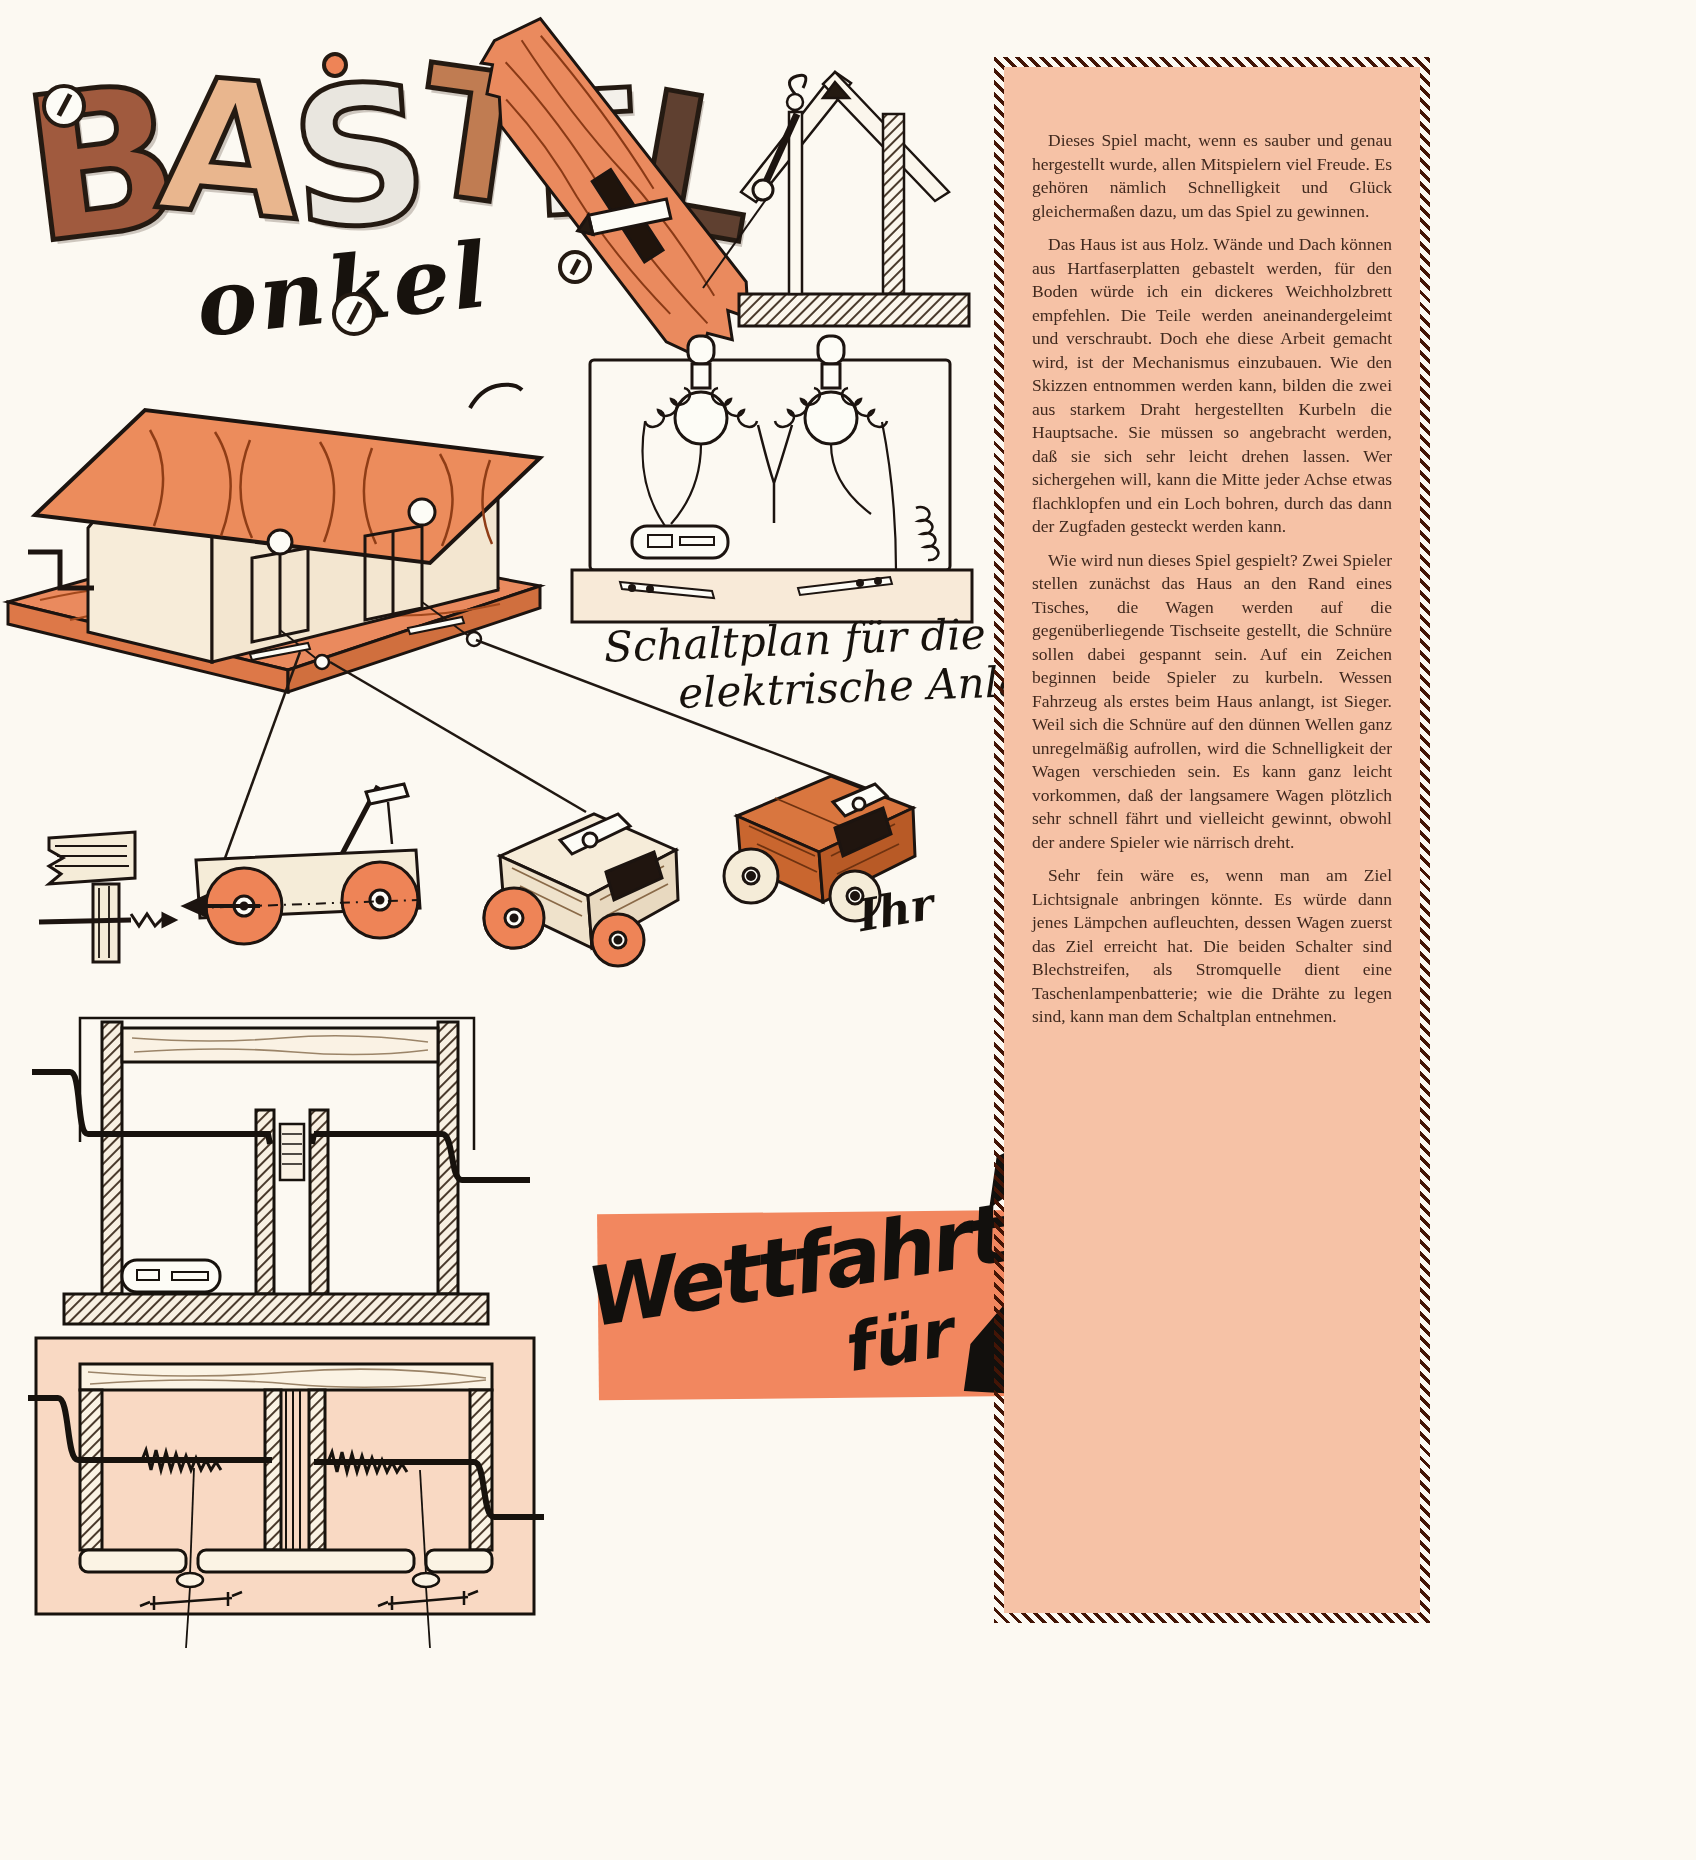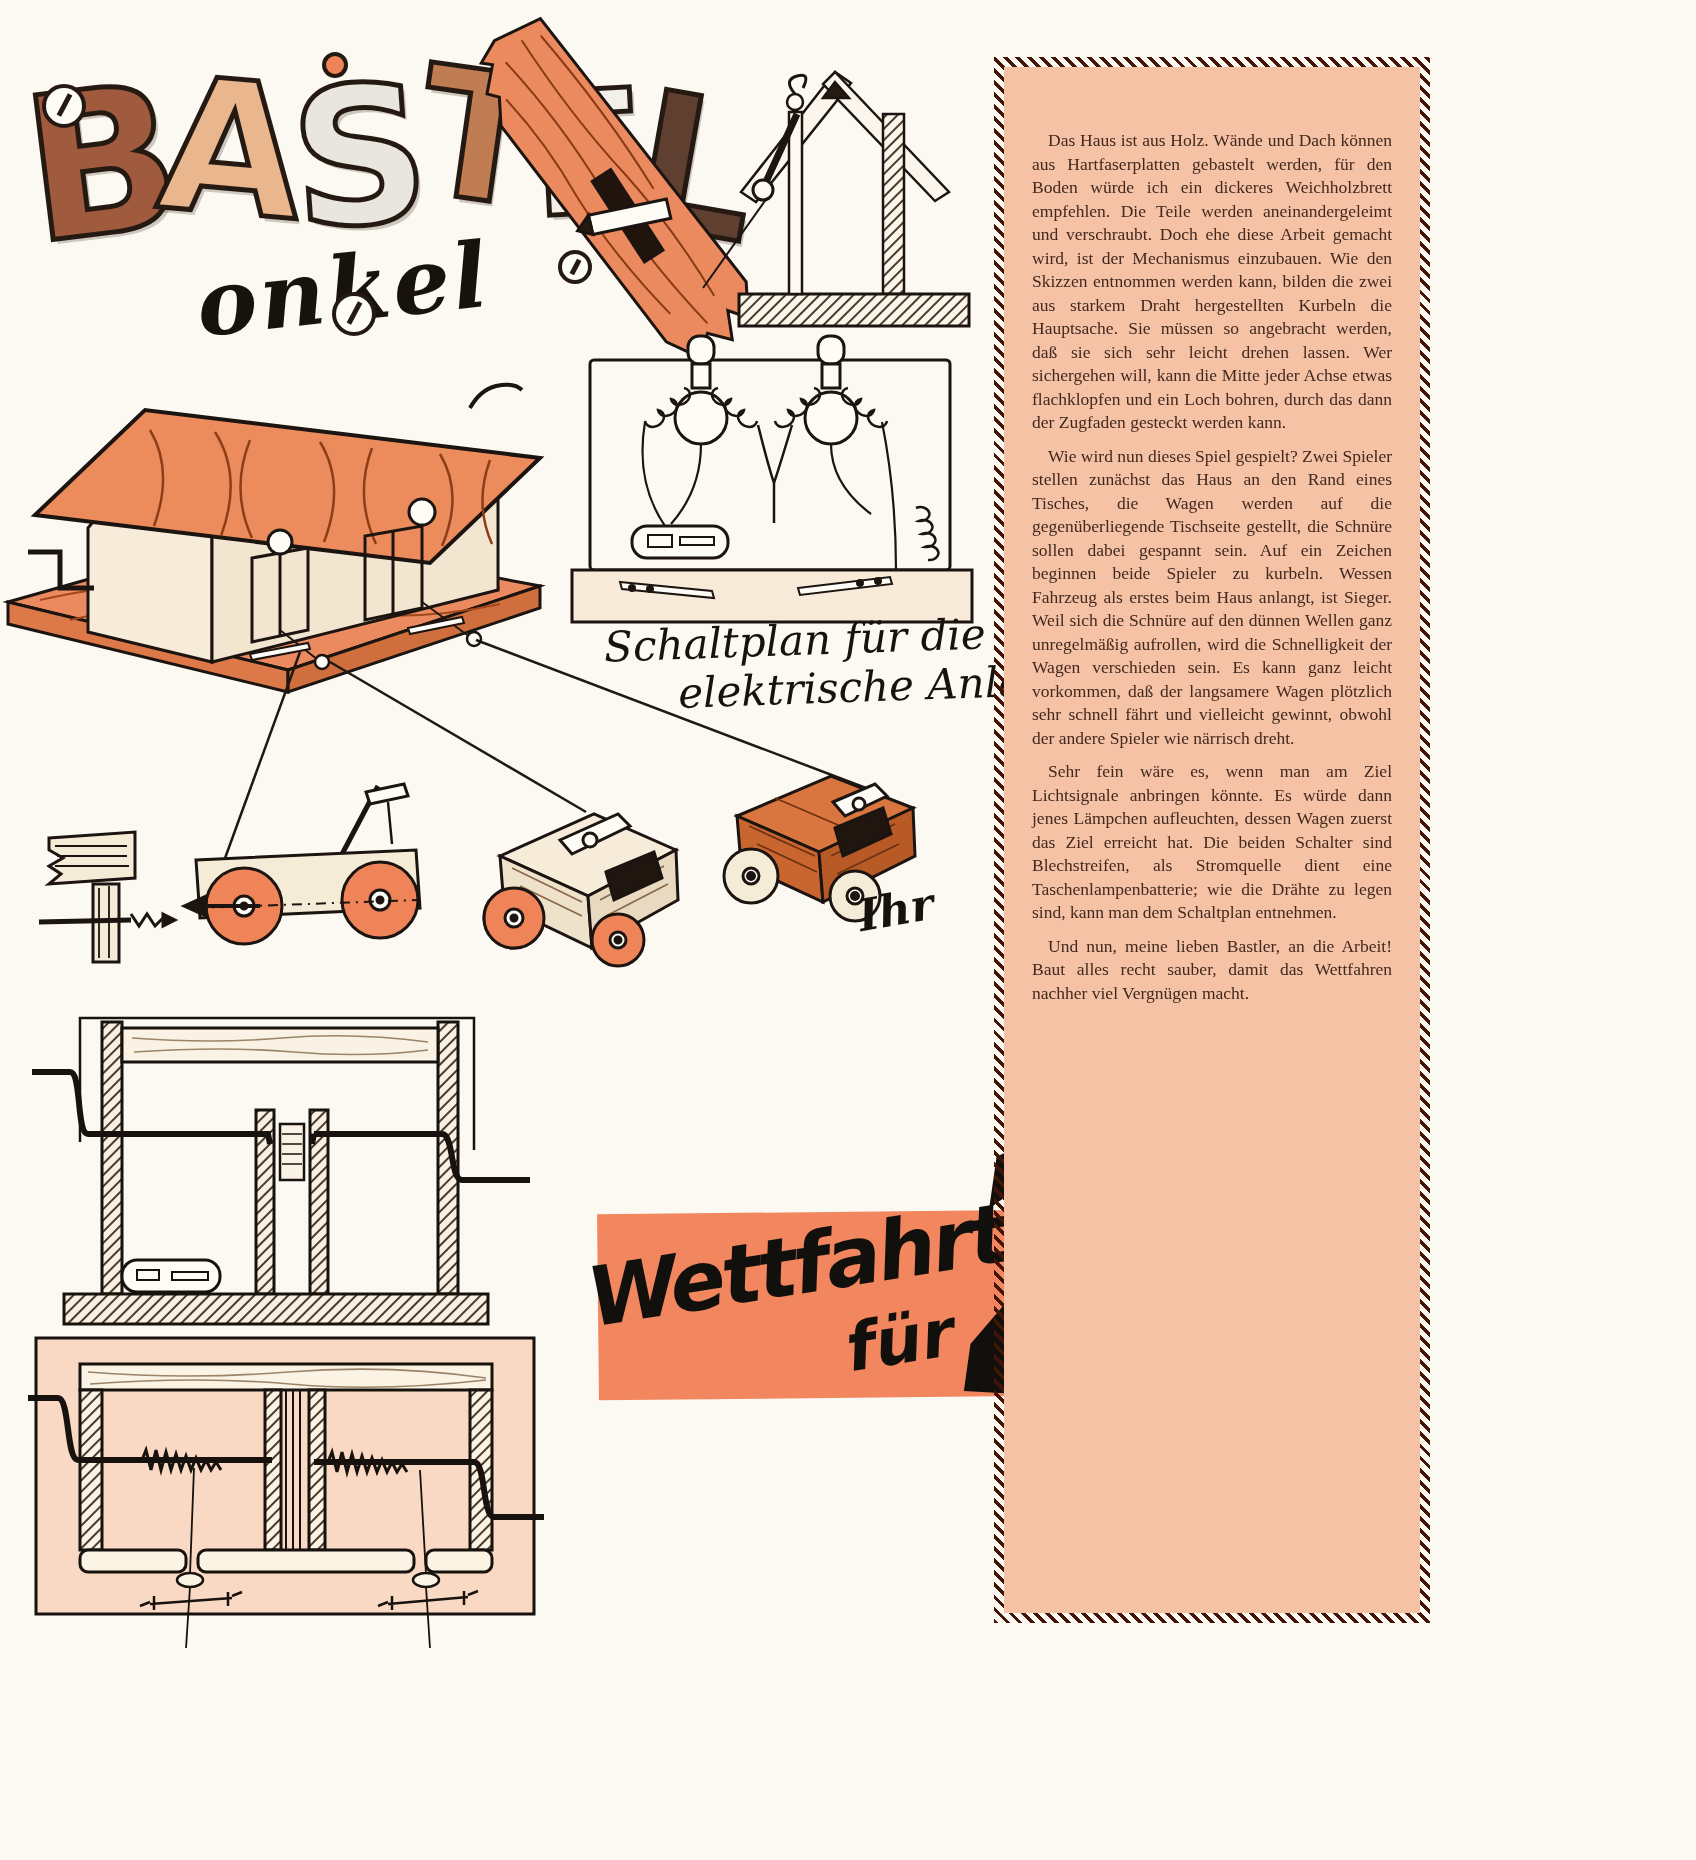--- a/index.html
+++ b/index.html
@@ -342,21 +342,21 @@
   </svg>
 
   <div class="feature-panel" style="background: rgb(242, 135, 95);"></div>
   <div class="feature-word1">Wettfahrt</div>
   <div class="feature-word2">für</div>
   <div class="feature-number">2</div>
 
   <div class="column">
     <div class="column-inner" style="background: rgb(246, 194, 166);">
       <div>
+          <p class="col-para">Dieses Spiel macht, wenn es sauber und genau hergestellt wurde, allen Mitspielern viel Freude. Es gehören nämlich Schnelligkeit und Glück gleichermaßen dazu, um das Spiel zu gewinnen.</p>
           <p class="col-para">Das Haus ist aus Holz. Wände und Dach können aus Hartfaserplatten gebastelt werden, für den Boden würde ich ein dickeres Weichholzbrett empfehlen. Die Teile werden aneinandergeleimt und verschraubt. Doch ehe diese Arbeit gemacht wird, ist der Mechanismus einzubauen. Wie den Skizzen entnommen werden kann, bilden die zwei aus starkem Draht hergestellten Kurbeln die Hauptsache. Sie müssen so angebracht werden, daß sie sich sehr leicht drehen lassen. Wer sichergehen will, kann die Mitte jeder Achse etwas flachklopfen und ein Loch bohren, durch das dann der Zugfaden gesteckt werden kann.</p>
           <p class="col-para">Wie wird nun dieses Spiel gespielt? Zwei Spieler stellen zunächst das Haus an den Rand eines Tisches, die Wagen werden auf die gegenüberliegende Tischseite gestellt, die Schnüre sollen dabei gespannt sein. Auf ein Zeichen beginnen beide Spieler zu kurbeln. Wessen Fahrzeug als erstes beim Haus anlangt, ist Sieger. Weil sich die Schnüre auf den dünnen Wellen ganz unregelmäßig aufrollen, wird die Schnelligkeit der Wagen verschieden sein. Es kann ganz leicht vorkommen, daß der langsamere Wagen plötzlich sehr schnell fährt und vielleicht gewinnt, obwohl der andere Spieler wie närrisch dreht.</p>
           <p class="col-para">Sehr fein wäre es, wenn man am Ziel Lichtsignale anbringen könnte. Es würde dann jenes Lämpchen aufleuchten, dessen Wagen zuerst das Ziel erreicht hat. Die beiden Schalter sind Blechstreifen, als Stromquelle dient eine Taschenlampenbatterie; wie die Drähte zu legen sind, kann man dem Schaltplan entnehmen.</p>
-          <p class="col-para">Und nun, meine lieben Bastler, an die Arbeit! Baut alles recht sauber, damit das Wettfahren nachher viel Vergnügen macht.</p>
         </div>
     </div>
   </div>
 
 </div>
 
 </body></html>

